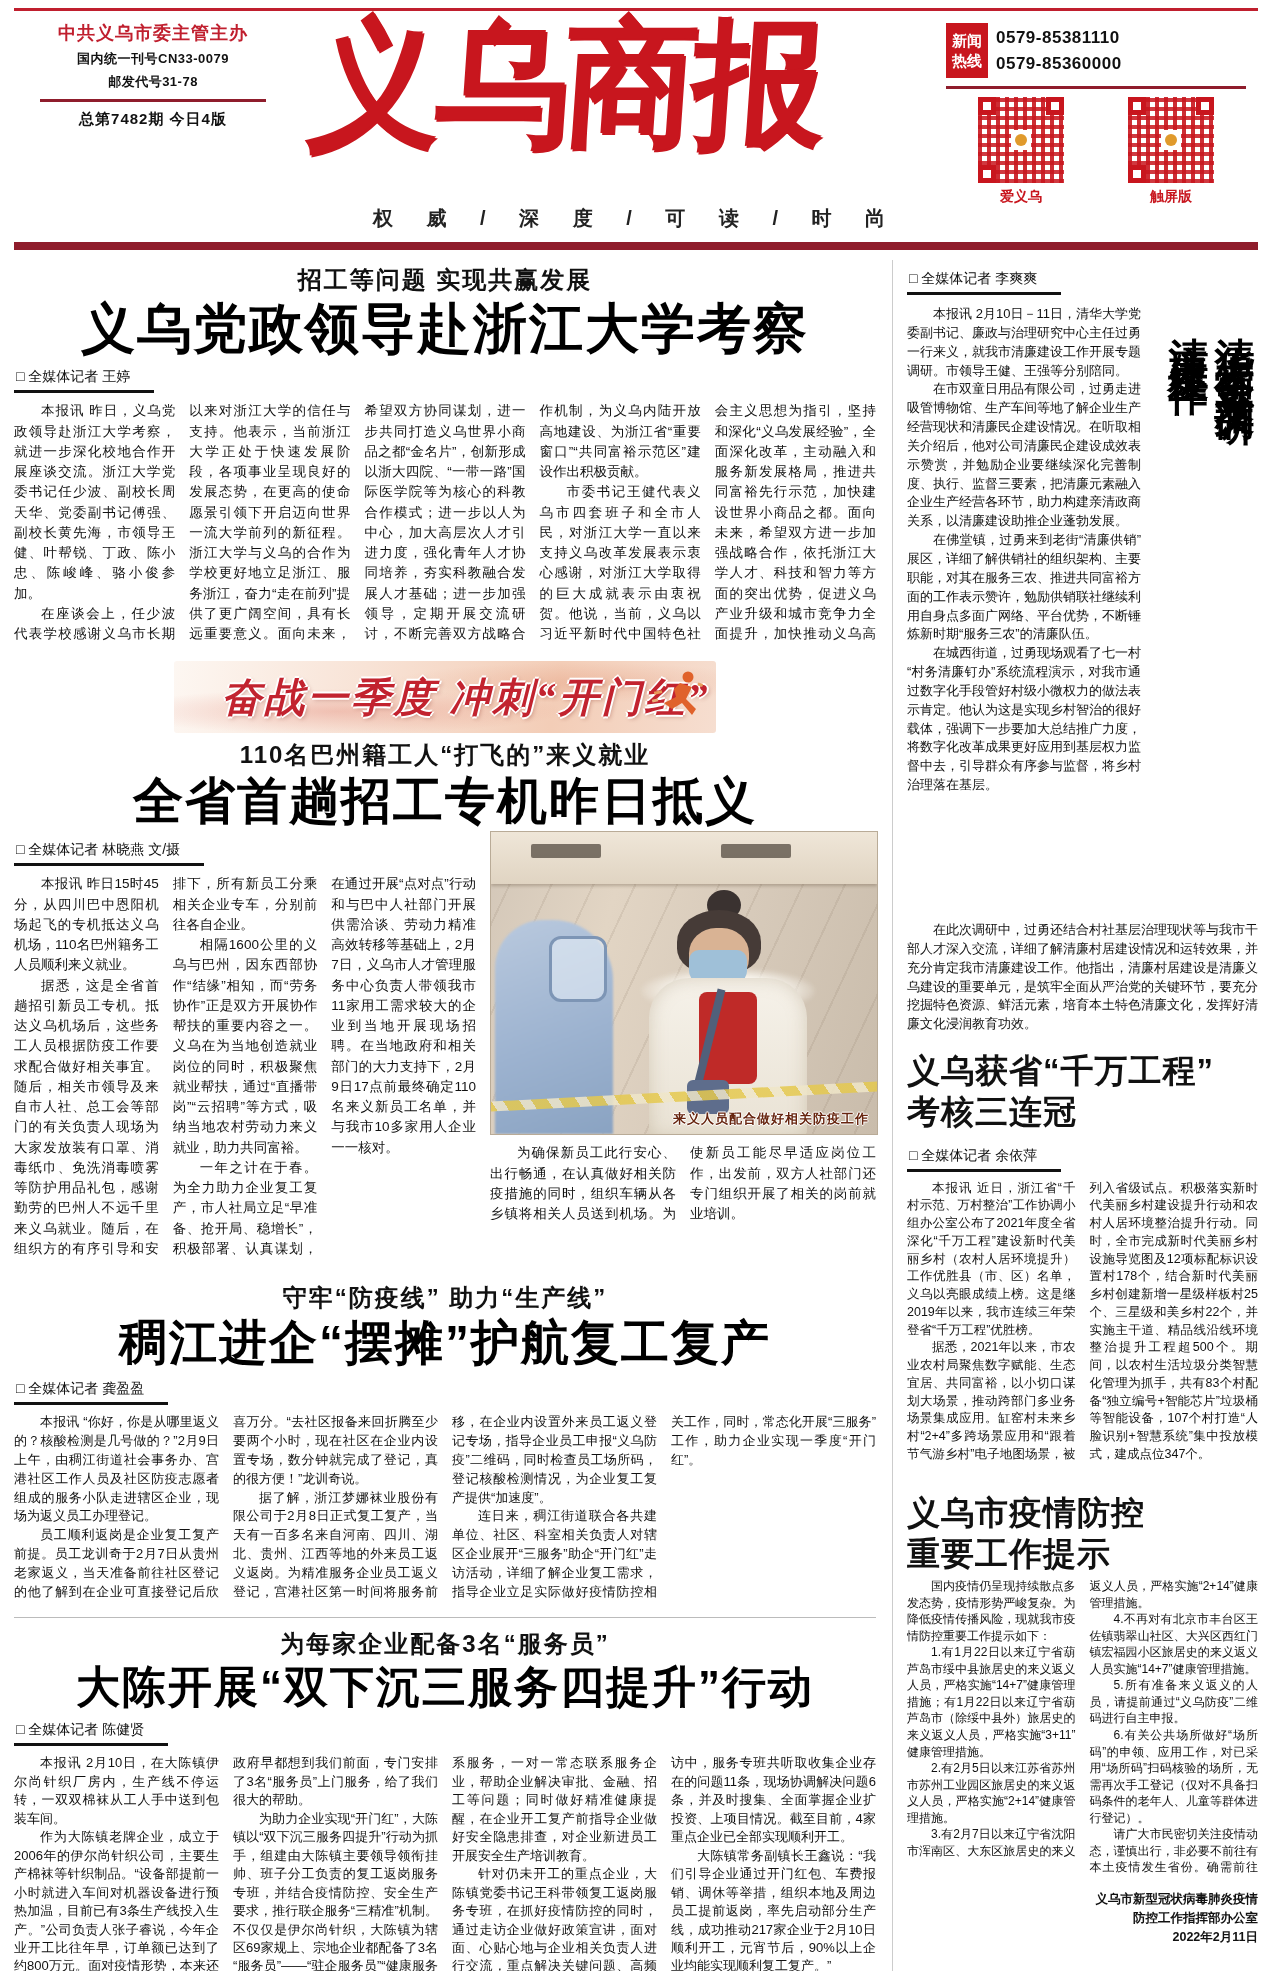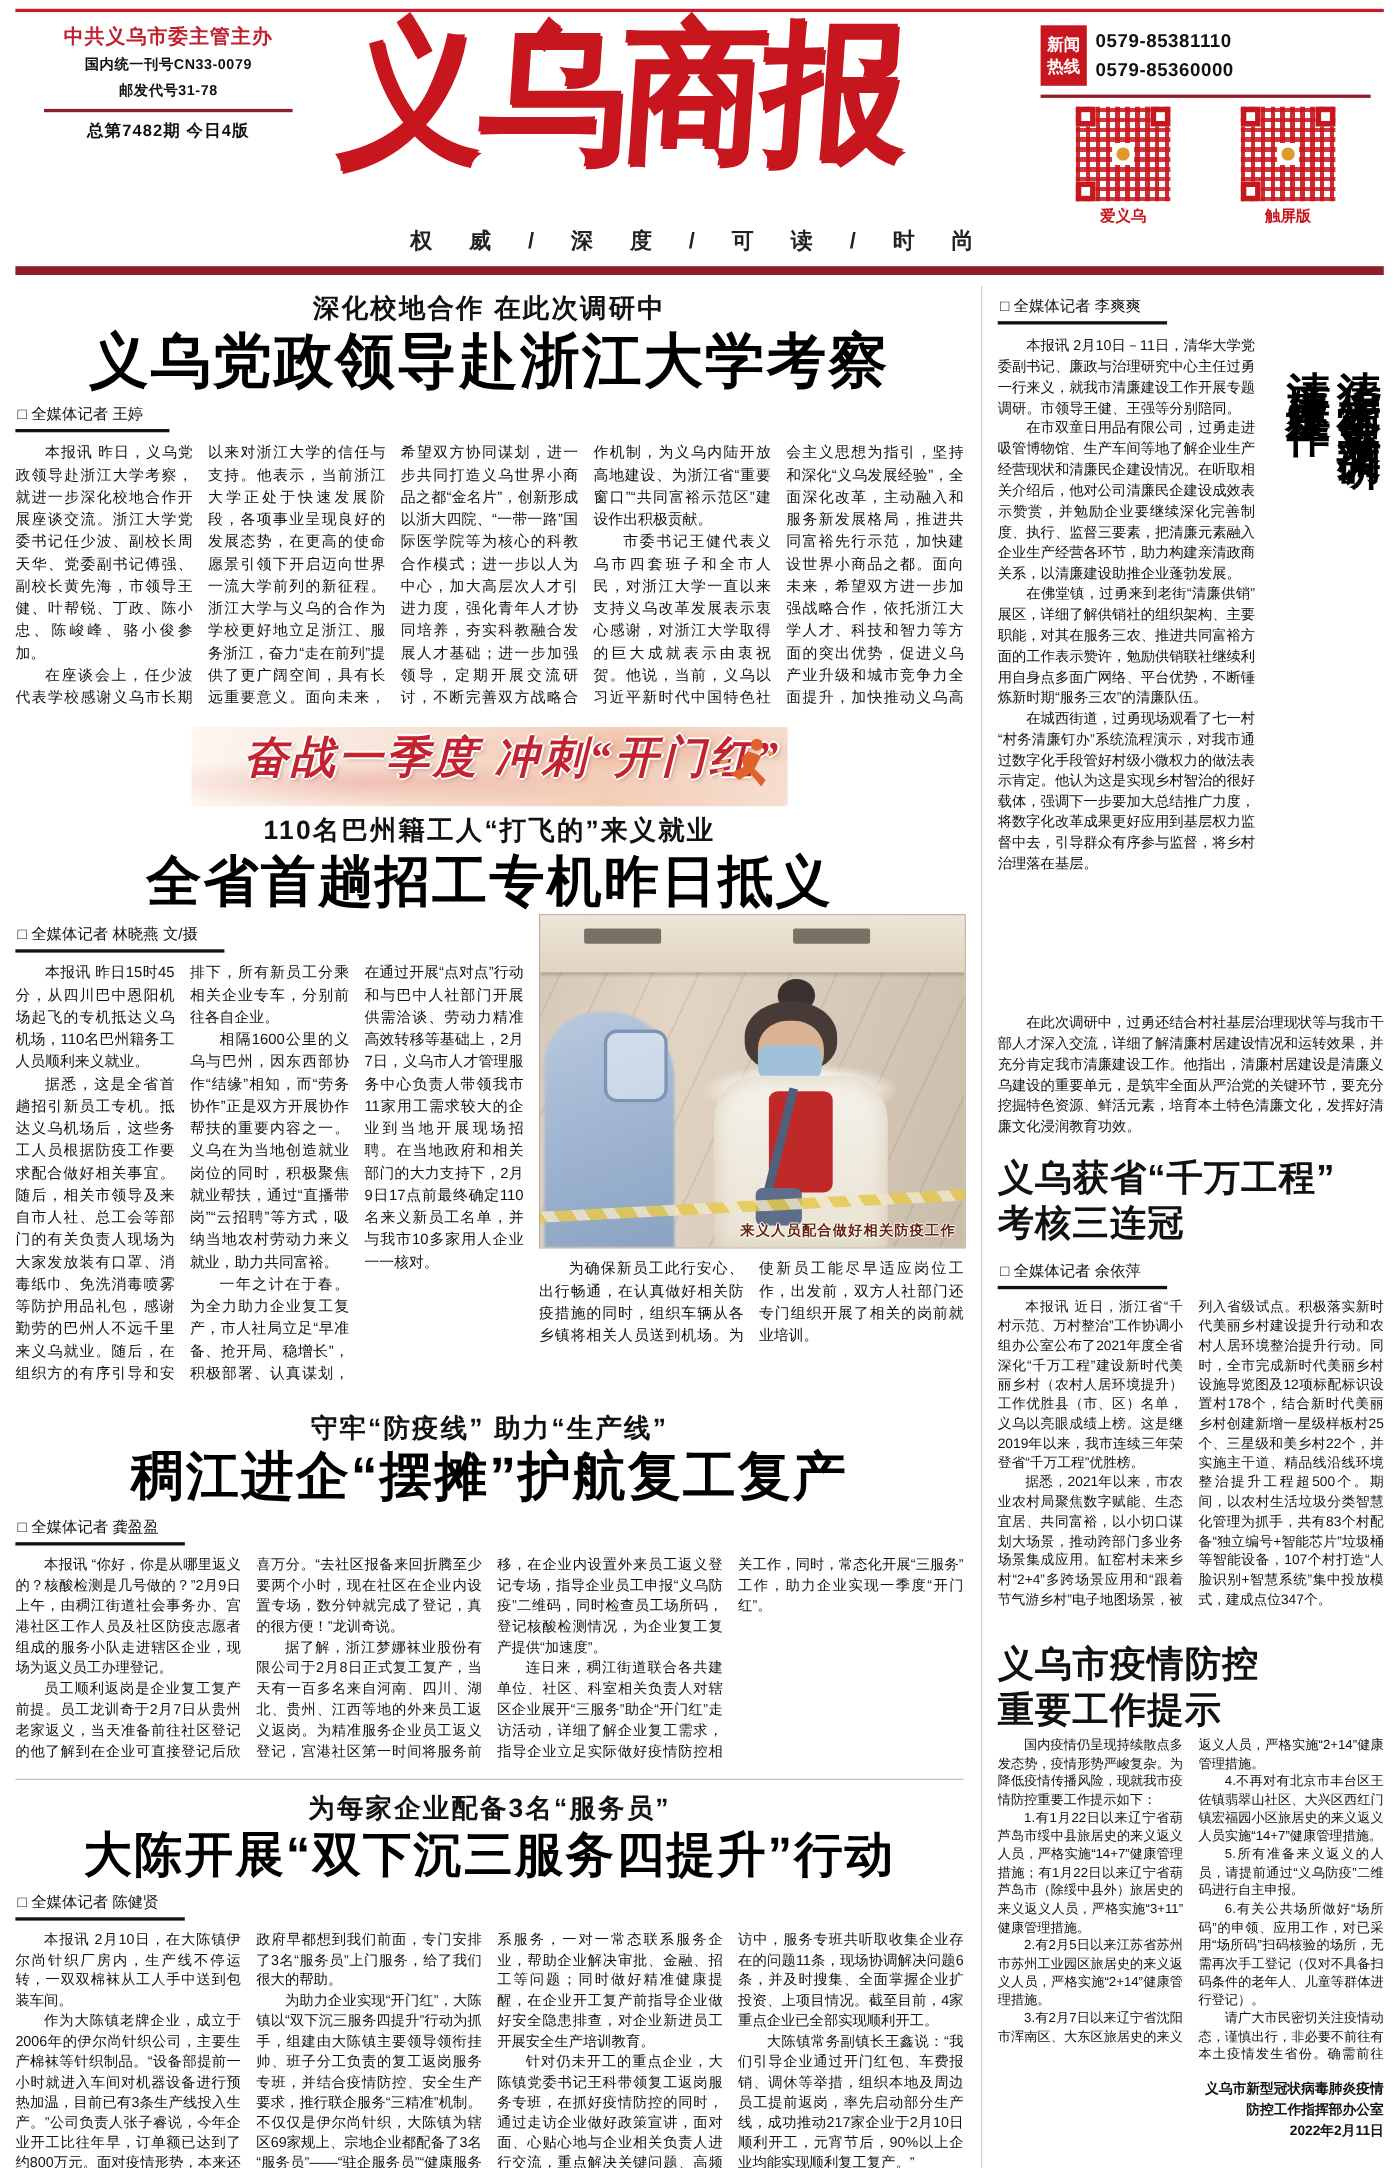--- a/index.html
+++ b/index.html
@@ -52,21 +52,21 @@
   .byline{font-size:14px;font-weight:normal;border-bottom:3px solid #111;display:inline-block;
           padding:2px 24px 4px 2px;margin:8px 0 8px;}
   .body-cols{font-size:13.5px;line-height:1.5;text-align:justify;column-gap:14px;column-fill:auto;overflow:hidden;}
   .body-cols p{margin:0;text-indent:2em;}
   
   .artA .headline{font-size:54px;}
   .artA .body-cols{column-count:5;height:252px;}
   
   .banner{position:relative;width:500px;height:72px;margin:8px auto 6px;
           background:linear-gradient(100deg,#fdf7f2 0%,#f8e3d6 35%,#f3cdb7 70%,#f6ded0 100%);
-          display:flex;justify-content:center;border-radius:3px;overflow:hidden;padding-left:42px;}
+          display:flex;align-items:center;justify-content:center;border-radius:3px;overflow:hidden;padding-left:42px;}
   .banner:before{content:"";position:absolute;inset:0;
           background:radial-gradient(ellipse 60% 45% at 30% 70%,rgba(214,80,60,.25),transparent 70%),
                      radial-gradient(ellipse 50% 40% at 75% 30%,rgba(214,110,70,.2),transparent 70%);}
   .banner-text{position:relative;font-family:"Liberation Serif",serif;font-size:40px;font-weight:900;
           font-style:italic;color:#c2232f;letter-spacing:3px;
           text-shadow:-2px 0 0 #fff,2px 0 0 #fff,0 -2px 0 #fff,0 2px 0 #fff,2px 2px 4px rgba(120,30,20,.35);}
   .runner{position:absolute;right:8px;top:8px;}
   
   .artB .headline{font-size:50px;}
   .artB-grid{display:flex;gap:14px;margin-top:2px;}
@@ -181,21 +181,21 @@
   </div>
 
   <div class="slogan">权 威 / 深 度 / 可 读 / 时 尚</div>
   <div class="big-rule"></div>
 
   <div class="content">
 
     <div class="left-col">
 
       <div class="artA">
-        <div class="kicker">深化校地合作 在此次调研中</div>
+        <div class="kicker">招工等问题 实现共赢发展</div>
         <div class="headline">义乌党政领导赴浙江大学考察</div>
         <div class="byline">□ 全媒体记者 王婷</div>
         <div class="body-cols">
             <p>本报讯 昨日，义乌党政领导赴浙江大学考察，就进一步深化校地合作开展座谈交流。浙江大学党委书记任少波、副校长周天华、党委副书记傅强、副校长黄先海，市领导王健、叶帮锐、丁政、陈小忠、陈峻峰、骆小俊参加。</p>
             <p>在座谈会上，任少波代表学校感谢义乌市长期以来对浙江大学的信任与支持。他表示，当前浙江大学正处于快速发展阶段，各项事业呈现良好的发展态势，在更高的使命愿景引领下开启迈向世界一流大学前列的新征程。浙江大学与义乌的合作为学校更好地立足浙江、服务浙江，奋力“走在前列”提供了更广阔空间，具有长远重要意义。面向未来，希望双方协同谋划，进一步共同打造义乌世界小商品之都“金名片”，创新形成以浙大四院、“一带一路”国际医学院等为核心的科教合作模式；进一步以人为中心，加大高层次人才引进力度，强化青年人才协同培养，夯实科教融合发展人才基础；进一步加强领导，定期开展交流研讨，不断完善双方战略合作机制，为义乌内陆开放高地建设、为浙江省“重要窗口”“共同富裕示范区”建设作出积极贡献。</p>
             <p>市委书记王健代表义乌市四套班子和全市人民，对浙江大学一直以来支持义乌改革发展表示衷心感谢，对浙江大学取得的巨大成就表示由衷祝贺。他说，当前，义乌以习近平新时代中国特色社会主义思想为指引，坚持和深化“义乌发展经验”，全面深化改革，主动融入和服务新发展格局，推进共同富裕先行示范，加快建设世界小商品之都。面向未来，希望双方进一步加强战略合作，依托浙江大学人才、科技和智力等方面的突出优势，促进义乌产业升级和城市竞争力全面提升，加快推动义乌高质量发展。希望浙江大学一如既往支持义乌，进一步加强“三院一体”整体规划建设，开展更深层次更广领域的合作。义乌市将进一步优化服务保障，完善项目落实机制，努力为双方合作创造最优条件。</p>
           </div>
       </div>
 
       <div class="banner">

